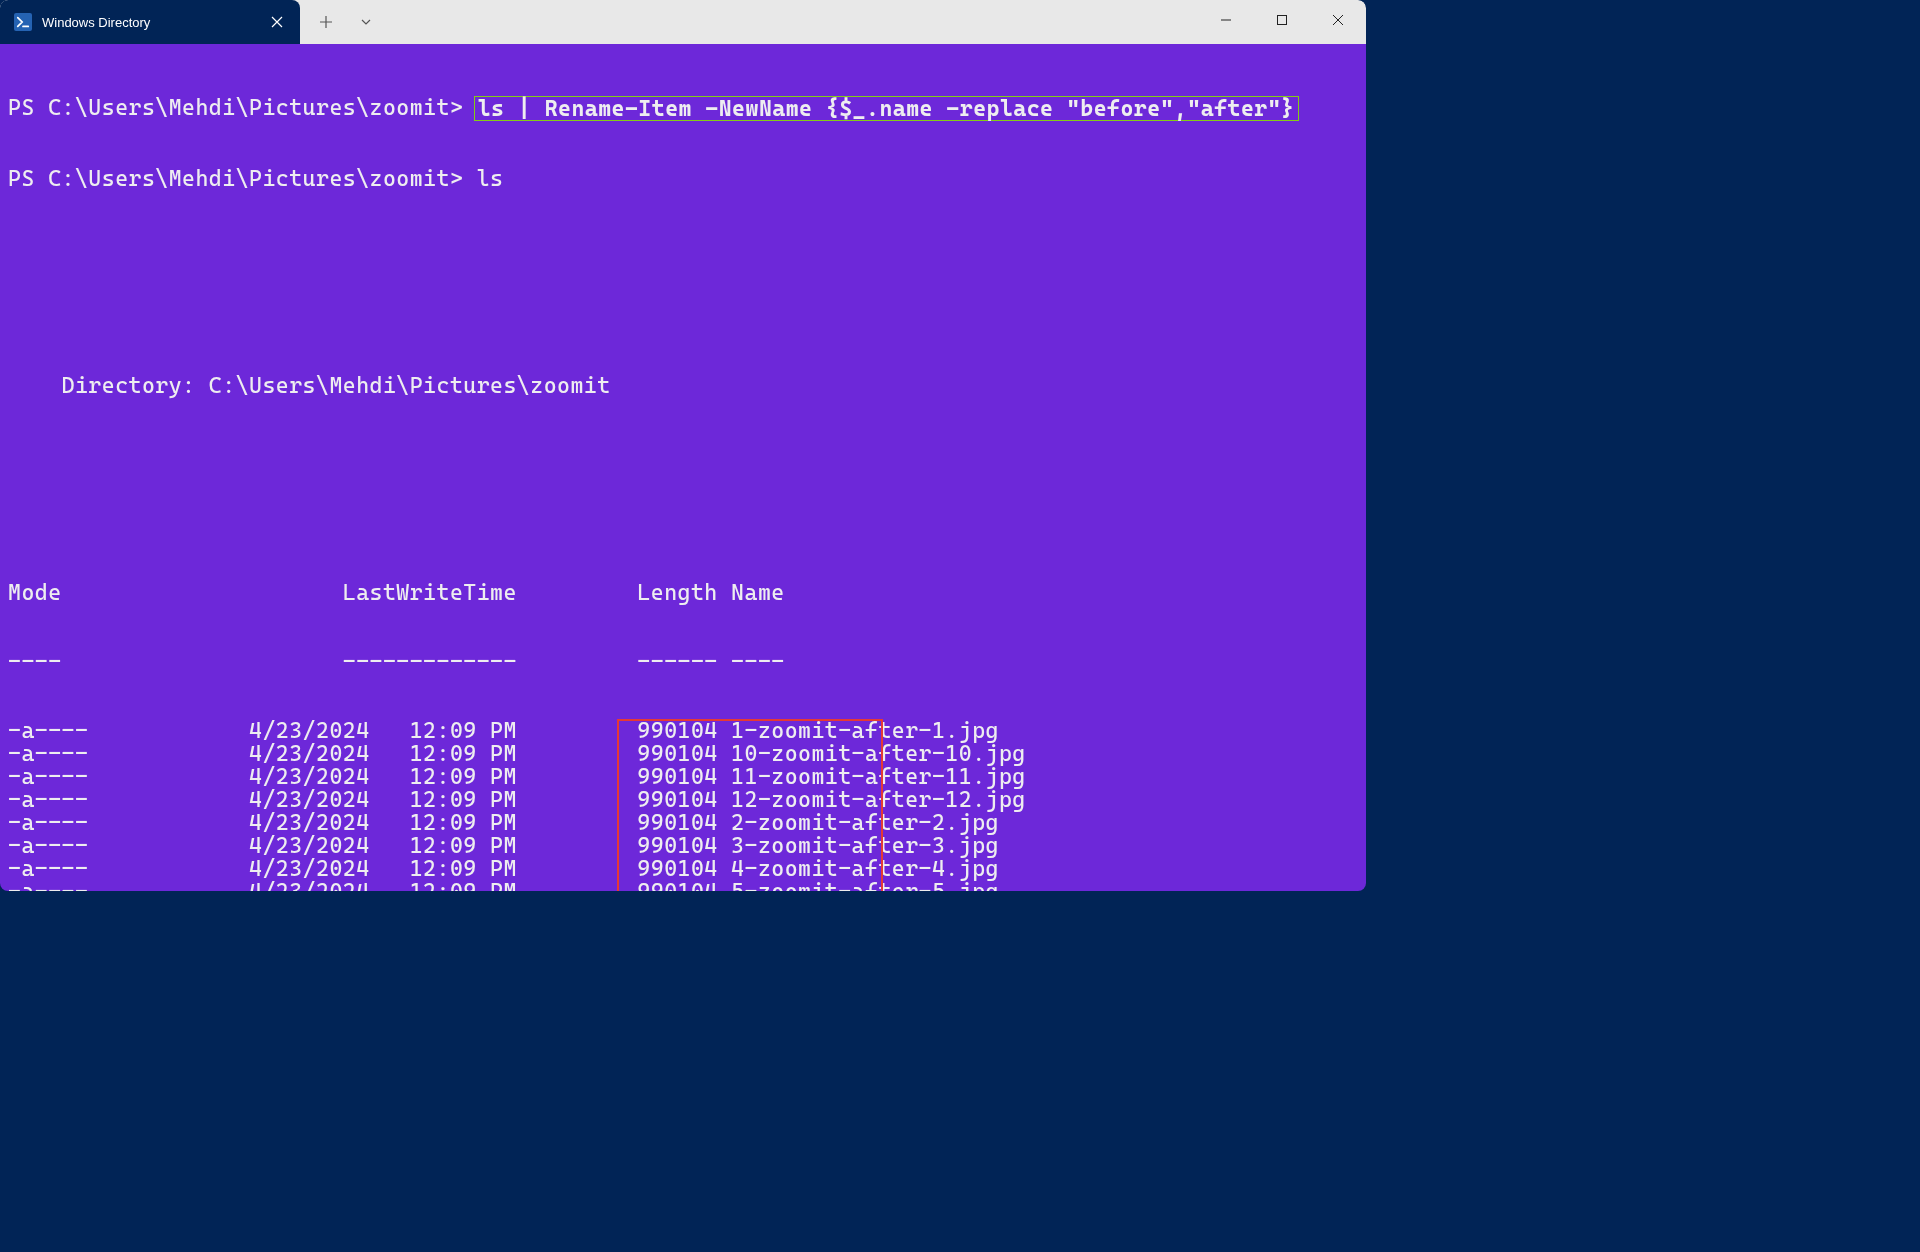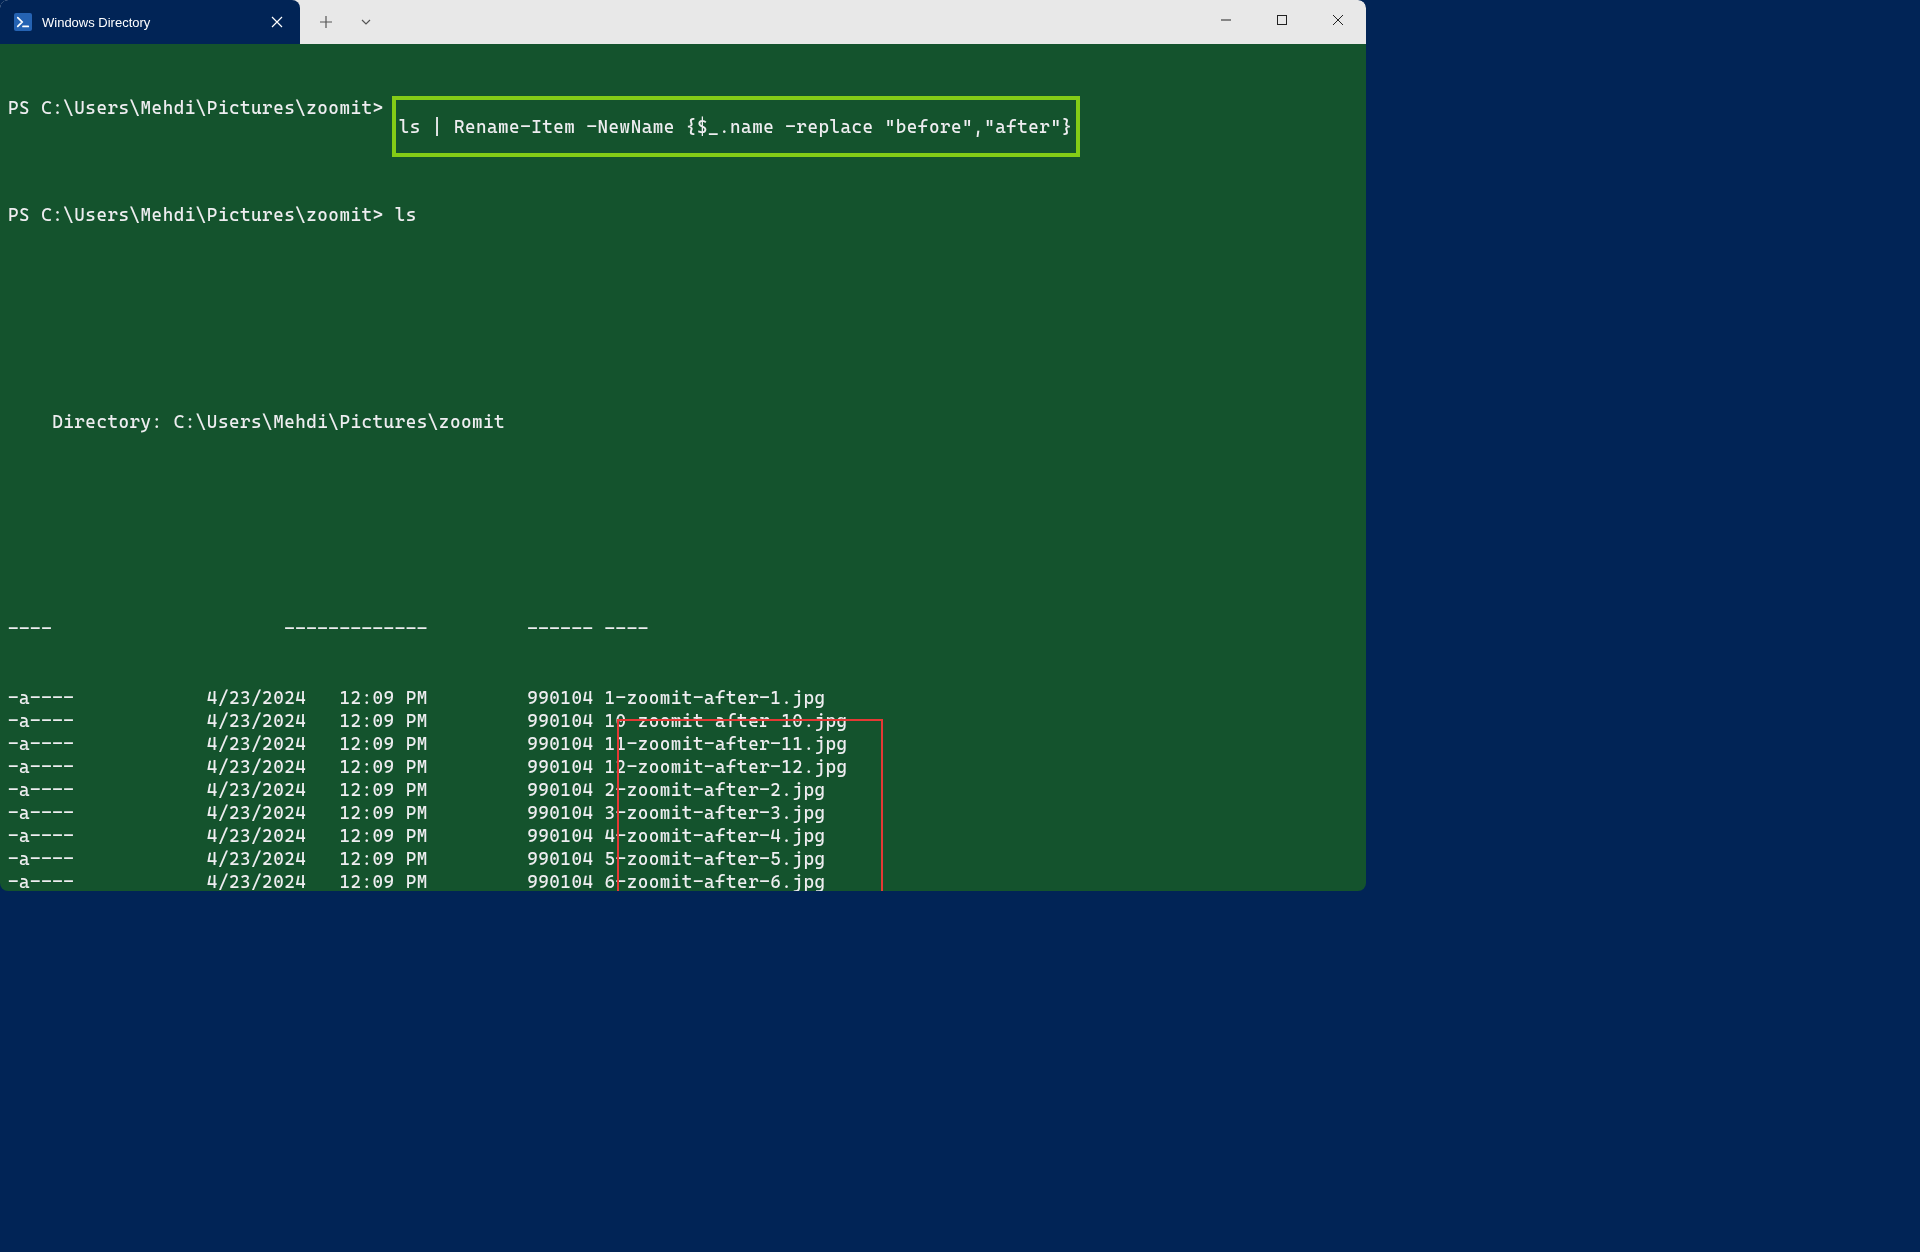--- a/index.html
+++ b/index.html
@@ -97,41 +97,42 @@
       height: 40px;
       display: flex;
       align-items: center;
       justify-content: center;
       color: #222;
       font-size: 14px;
       cursor: pointer;
     }
     
     .terminal {
-      background: #14532d;
+      background: #6d28d9;
       color: #eeedf0;
       font-family: "Cascadia Mono", "Consolas", monospace;
-      font-size: 18px;
+      font-size: 22px;
       line-height: 23px;
       padding: 6px 8px;
       height: calc(100% - 44px);
       white-space: pre;
       letter-spacing: 0.5px;
       position: relative;
     }
     
     .prompt-line {
       display: flex;
     }
     
     .highlight-box-cmd {
-      border: 4px solid #84cc16;
+      border: 1px solid #84cc16;
       display: inline-block;
-      padding: 15px 3px;
+      padding: 0 3px;
       margin-left: -3px;
+      font-weight: bold;
     }
     
     .highlight-box-names {
       position: absolute;
       border: 2px solid #e53935;
       pointer-events: none;
     }
     
     .cursor {
       display: inline-block;
@@ -191,19 +192,20 @@
 </div>
 
 <div class="terminal">
   <div class="prompt-line"><span>PS C:\Users\Mehdi\Pictures\zoomit&gt;</span><span> </span><span class="highlight-box-cmd">ls | Rename-Item -NewName {$_.name -replace "before","after"}</span></div>
   <div class="prompt-line"><span>PS C:\Users\Mehdi\Pictures\zoomit&gt;</span><span> </span><span>ls</span></div>
   <div>&nbsp;</div>
   <div>&nbsp;</div>
   <div>    Directory: C:\Users\Mehdi\Pictures\zoomit</div>
   <div>&nbsp;</div>
   <div>&nbsp;</div>
+  <div id="header-row">Mode                     LastWriteTime         Length Name</div>
   <div id="divider-row">----                     -------------         ------ ----</div>
   <div id="data-rows"><div>-a----            4/23/2024   12:09 PM         990104 1-zoomit-after-1.jpg</div><div>-a----            4/23/2024   12:09 PM         990104 10-zoomit-after-10.jpg</div><div>-a----            4/23/2024   12:09 PM         990104 11-zoomit-after-11.jpg</div><div>-a----            4/23/2024   12:09 PM         990104 12-zoomit-after-12.jpg</div><div>-a----            4/23/2024   12:09 PM         990104 2-zoomit-after-2.jpg</div><div>-a----            4/23/2024   12:09 PM         990104 3-zoomit-after-3.jpg</div><div>-a----            4/23/2024   12:09 PM         990104 4-zoomit-after-4.jpg</div><div>-a----            4/23/2024   12:09 PM         990104 5-zoomit-after-5.jpg</div><div>-a----            4/23/2024   12:09 PM         990104 6-zoomit-after-6.jpg</div><div>-a----            4/23/2024   12:09 PM         990104 7-zoomit-after-7.jpg</div><div>-a----            4/23/2024   12:09 PM         990104 8-zoomit-after-8.jpg</div><div>-a----            4/23/2024   12:09 PM         990104 9-zoomit-after-9.jpg</div></div>
   <div>&nbsp;</div>
   <div class="prompt-line"><span>PS C:\Users\Mehdi\Pictures\zoomit&gt;</span><span> </span><span class="cursor"></span></div>
   
   <div class="highlight-box-names" id="names-highlight" style="left: 616.562px; top: 675px; width: 266.578px; height: 280px;"></div>
 </div>
 
 </body></html>

